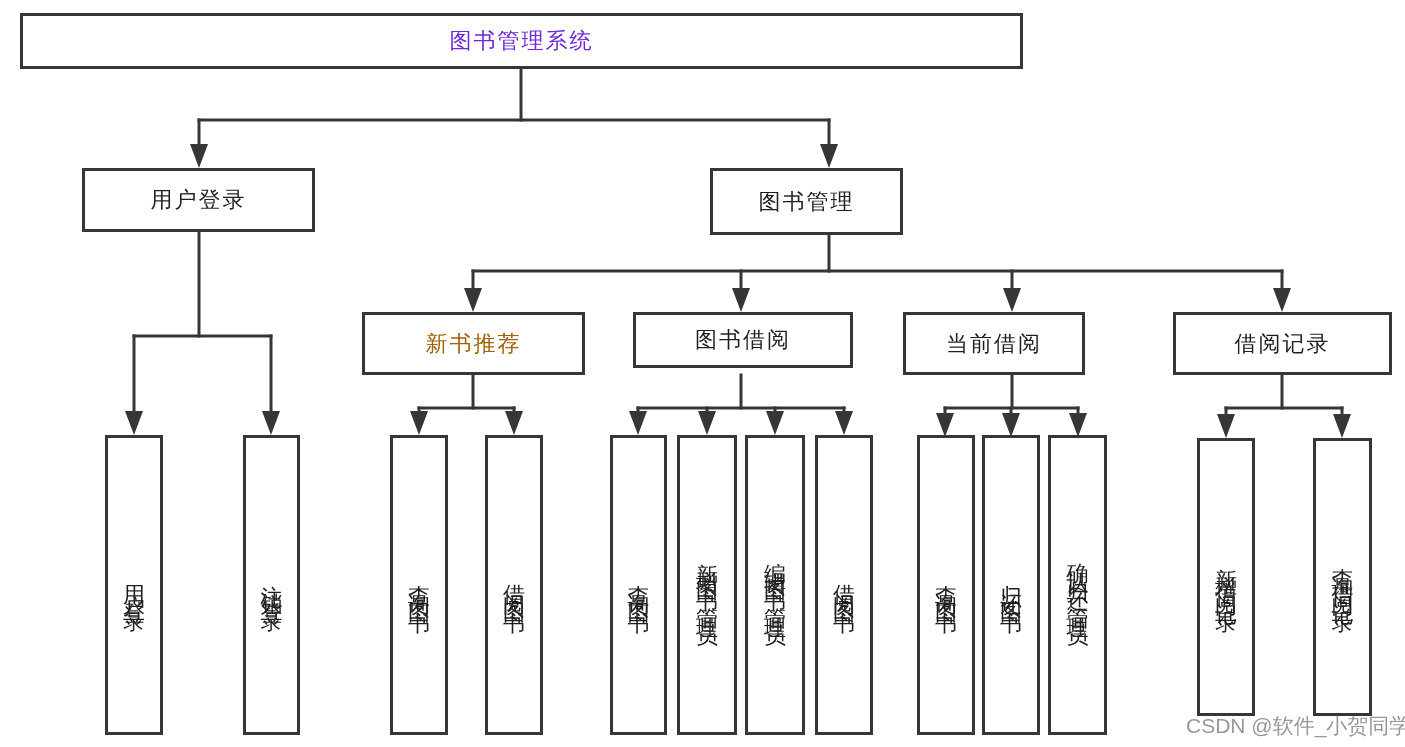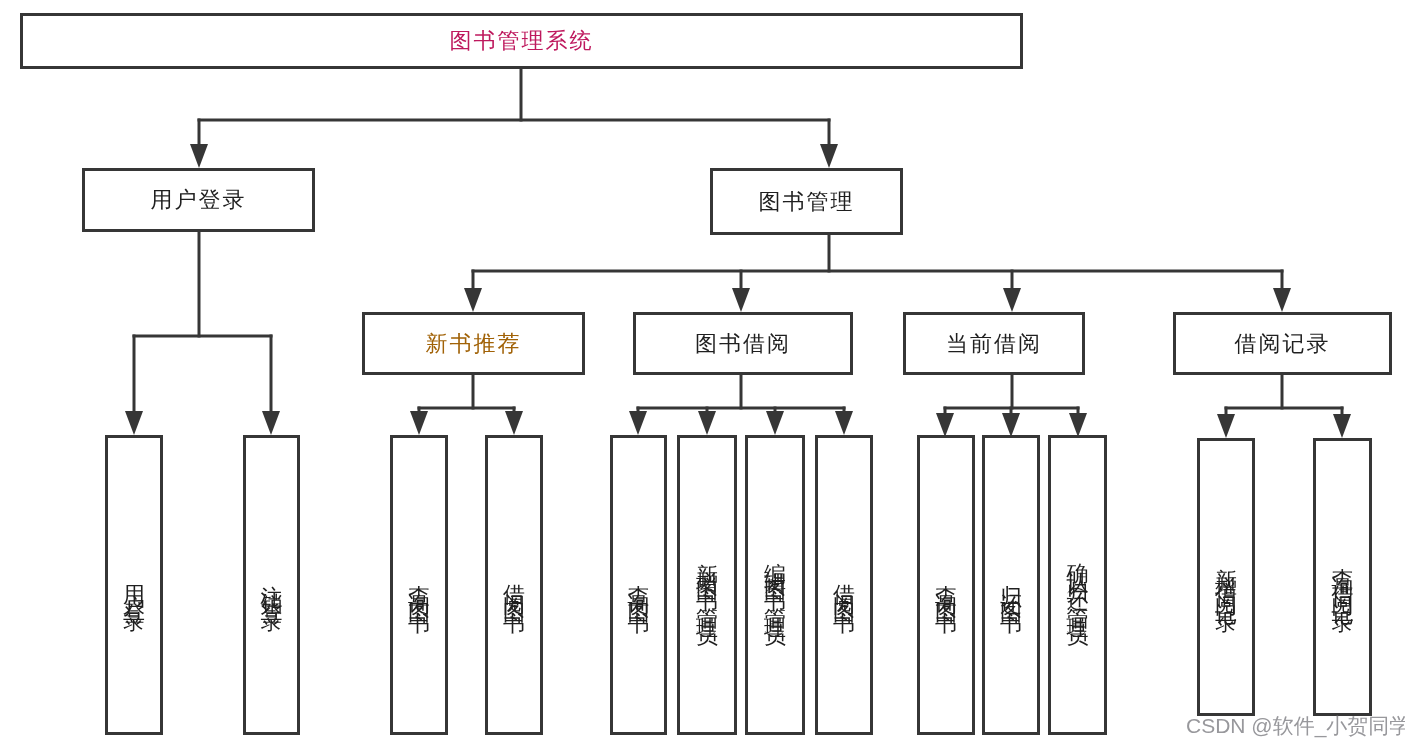--- a/index.html
+++ b/index.html
@@ -109,21 +109,21 @@
       <polygon points="1069,413 1087,413 1078,437" fill="#363636"></polygon>
       <line x1="1282" y1="375" x2="1282" y2="408" stroke="#363636" stroke-width="3" stroke-linecap="square"></line>
       <line x1="1226" y1="408" x2="1342" y2="408" stroke="#363636" stroke-width="3" stroke-linecap="square"></line>
       <line x1="1226" y1="408" x2="1226" y2="418" stroke="#363636" stroke-width="3" stroke-linecap="square"></line>
       <polygon points="1217,414 1235,414 1226,438" fill="#363636"></polygon>
       <line x1="1342" y1="408" x2="1342" y2="418" stroke="#363636" stroke-width="3" stroke-linecap="square"></line>
       <polygon points="1333,414 1351,414 1342,438" fill="#363636"></polygon>
     </svg>
 
   <div id="watermark" style="color: rgb(152, 152, 156);">CSDN @软件_小贺同学</div>
-<div class="node h" style="left: 20px; top: 13px; width: 1003px; height: 56px; border-color: rgb(54, 54, 54); color: #be185d;">
+<div class="node h" style="left: 20px; top: 13px; width: 1003px; height: 56px; border-color: rgb(54, 54, 54); color: #6d28d9;">
       <span>图书管理系统</span>
     </div>
     <div class="node h" style="left: 82px; top: 168px; width: 233px; height: 64px; border-color: rgb(54, 54, 54); color: rgb(31, 31, 31);">
       <span>用户登录</span>
     </div>
     <div class="node v" style="left: 105px; top: 435px; width: 58px; height: 300px; border-color: rgb(54, 54, 54); color: rgb(31, 31, 31);">
       <span>用户登录</span>
     </div>
     <div class="node v" style="left: 243px; top: 435px; width: 57px; height: 300px; border-color: rgb(54, 54, 54); color: rgb(31, 31, 31);">
       <span>注销登录</span>
@@ -133,21 +133,21 @@
     </div>
     <div class="node h" style="left: 362px; top: 312px; width: 223px; height: 63px; border-color: rgb(54, 54, 54); color: #a16207;">
       <span>新书推荐</span>
     </div>
     <div class="node v" style="left: 390px; top: 435px; width: 58px; height: 300px; border-color: rgb(54, 54, 54); color: rgb(31, 31, 31);">
       <span>查询图书</span>
     </div>
     <div class="node v" style="left: 485px; top: 435px; width: 58px; height: 300px; border-color: rgb(54, 54, 54); color: rgb(31, 31, 31);">
       <span>借阅图书</span>
     </div>
-    <div class="node h" style="left: 633px; top: 312px; width: 220px; height: 63px; border-color: rgb(54, 54, 54); color: rgb(31, 31, 31);">
+    <div class="node h" style="left: 633px; top: 312px; width: 220px; height: 56px; border-color: rgb(54, 54, 54); color: rgb(31, 31, 31);">
       <span>图书借阅</span>
     </div>
     <div class="node v" style="left: 610px; top: 435px; width: 57px; height: 300px; border-color: rgb(54, 54, 54); color: rgb(31, 31, 31);">
       <span>查询图书</span>
     </div>
     <div class="node v" style="left: 677px; top: 435px; width: 60px; height: 300px; border-color: rgb(54, 54, 54); color: rgb(31, 31, 31);">
       <span>新增图书（管理员）</span>
     </div>
     <div class="node v" style="left: 745px; top: 435px; width: 60px; height: 300px; border-color: rgb(54, 54, 54); color: rgb(31, 31, 31);">
       <span>编辑图书（管理员）</span>

